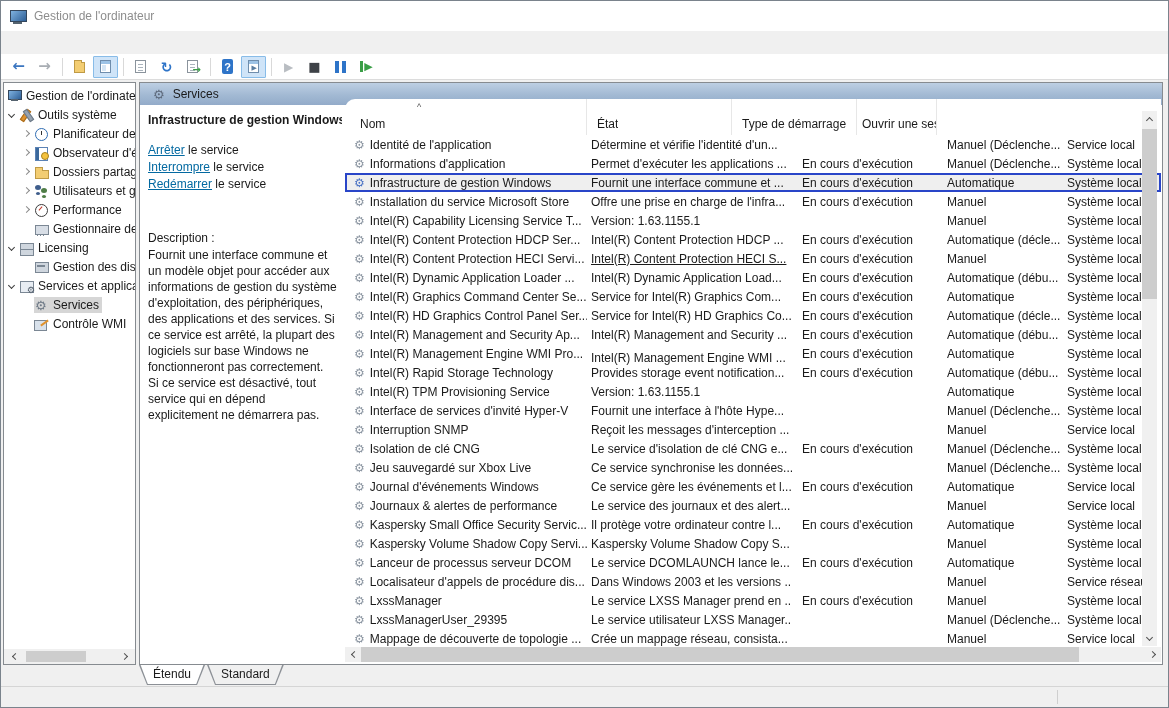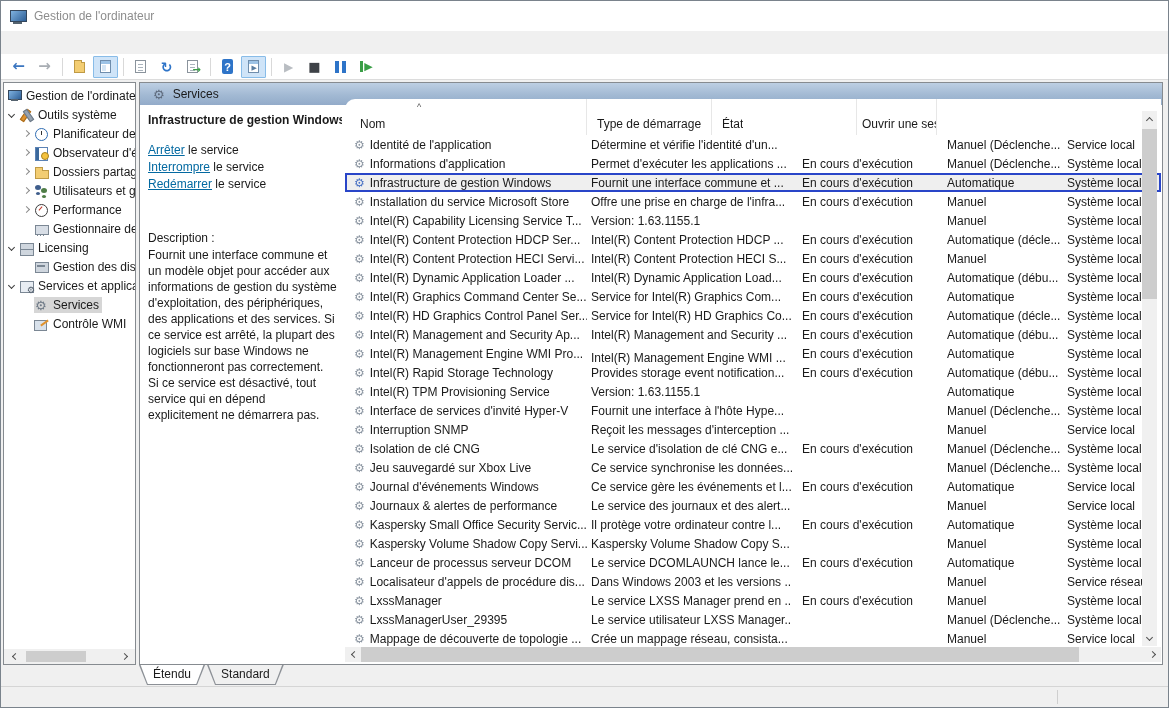--- a/index.html
+++ b/index.html
@@ -326,26 +326,26 @@
       <div id="desc-label">Description :</div>
       <div id="desc-text">Fournit une interface commune et un modèle objet pour accéder aux informations de gestion du système d'exploitation, des périphériques, des applications et des services. Si ce service est arrêté, la plupart des logiciels sur base Windows ne fonctionneront pas correctement. Si ce service est désactivé, tout service qui en dépend explicitement ne démarrera pas.</div>
     </div>
 
     <div id="list-box">
       <div id="cols">
           <div class="colh" style="width: 242px; padding-left: 15px;">
             <span class="sortmark">^</span>
             <span class="ct">Nom</span>
           </div>
+          <div class="colh" style="width: 145px; padding-left: 10px;">
+            <span class="ct">État</span>
+          </div>
           <div class="colh" style="width: 125px; padding-left: 10px;">
             <span class="ct">Type de démarrage</span>
           </div>
-          <div class="colh" style="width: 145px; padding-left: 10px;">
-            <span class="ct">État</span>
-          </div>
           <div class="colh" style="width: 80px; padding-left: 5px;">
             <span class="ct">Ouvrir une session en tant que</span>
           </div>
         </div>
       <div id="rows">
           <div class="srow">
             <span class="cell c-name" style="width: 242px;">
               <span class="row-gear glyph">⚙</span>
               <span>Identité de l'application</span>
             </span>
@@ -402,21 +402,21 @@
             <span class="cell" style="width: 205px; padding-left: 4px;">Intel(R) Content Protection HDCP ...</span>
             <span class="cell" style="width: 145px; padding-left: 10px;">En cours d'exécution</span>
             <span class="cell" style="width: 125px; padding-left: 10px;">Automatique (décle...</span>
             <span class="cell" style="width: 80px; padding-left: 5px;">Système local</span>
           </div>
           <div class="srow">
             <span class="cell c-name" style="width: 242px;">
               <span class="row-gear glyph">⚙</span>
               <span>Intel(R) Content Protection HECI Servi...</span>
             </span>
-            <span class="cell" style="width: 205px; padding-left: 4px;">Intel(R) Content Protection HECI S...</span>
+            <span class="cell" style="width: 205px; padding-left: 4px; text-decoration: underline;">Intel(R) Content Protection HECI S...</span>
             <span class="cell" style="width: 145px; padding-left: 10px;">En cours d'exécution</span>
             <span class="cell" style="width: 125px; padding-left: 10px;">Manuel</span>
             <span class="cell" style="width: 80px; padding-left: 5px;">Système local</span>
           </div>
           <div class="srow">
             <span class="cell c-name" style="width: 242px;">
               <span class="row-gear glyph">⚙</span>
               <span>Intel(R) Dynamic Application Loader ...</span>
             </span>
             <span class="cell" style="width: 205px; padding-left: 4px;">Intel(R) Dynamic Application Load...</span>

